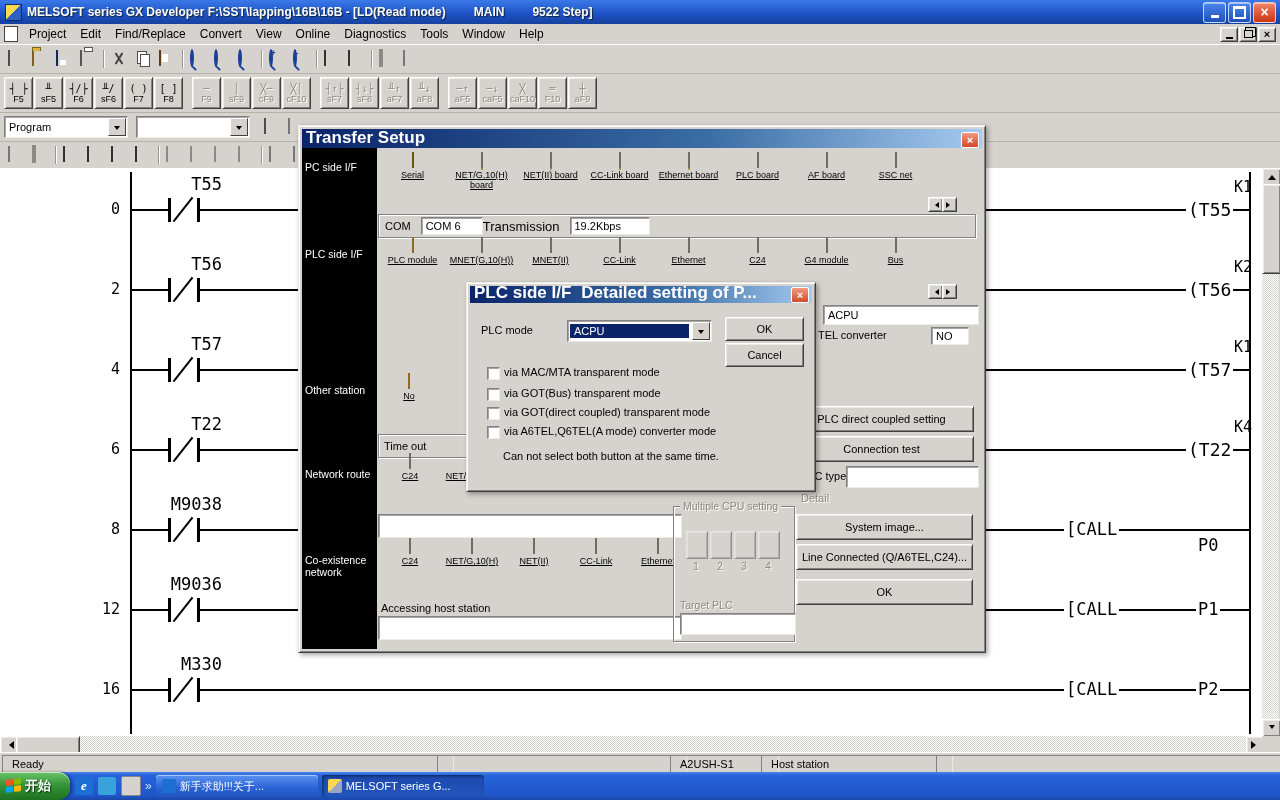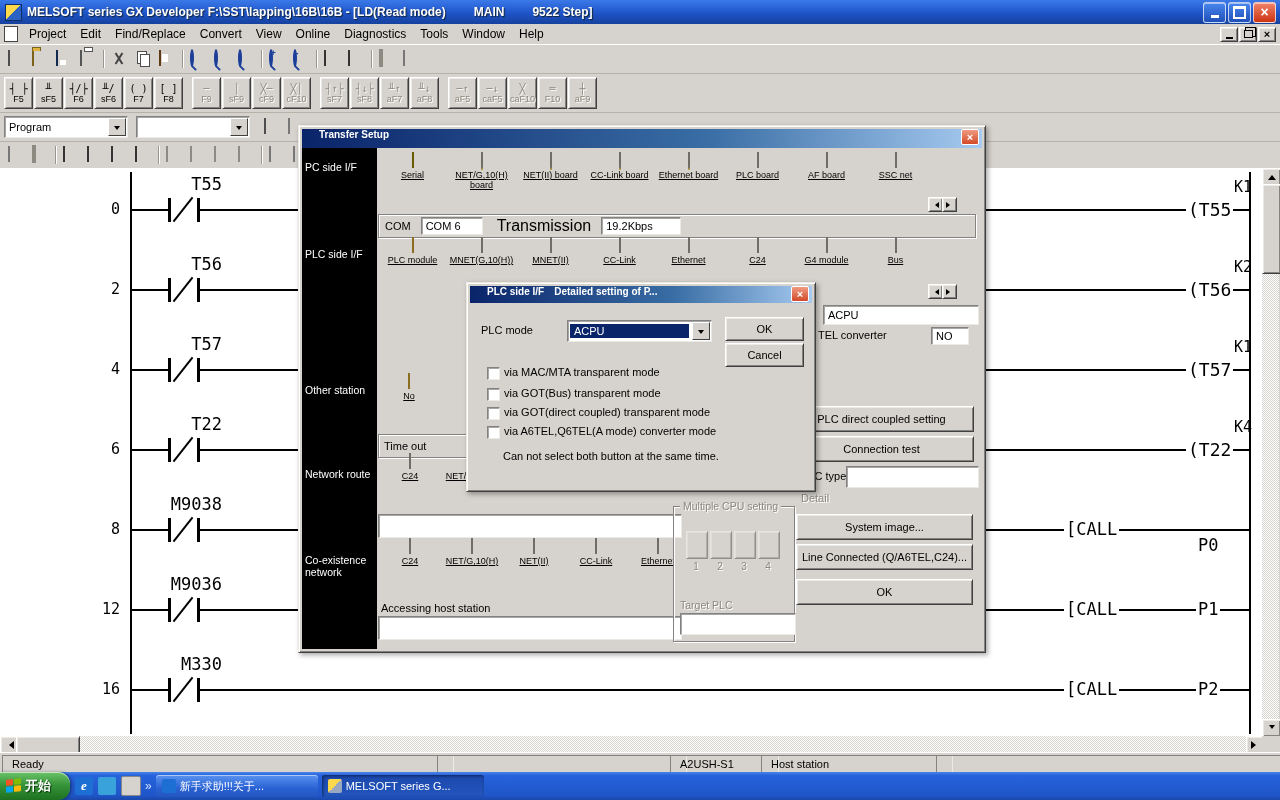--- a/index.html
+++ b/index.html
@@ -105,21 +105,21 @@
   .strack{background:repeating-conic-gradient(#fff 0 25%,#D6D3CE 0 50%) 0 0/2px 2px}
   .sthumb{background:#D6D3CE;border:1px solid;border-color:#fff #404040 #404040 #fff;box-shadow:inset 1px 1px 0 #ECEAE5, inset -1px -1px 0 #848280}
 
   
   #statusbar{position:absolute;left:0;top:752px;width:1280px;height:20px;background:#D6D3CE;border-top:1px solid #fff}
   .sbp{position:absolute;top:2px;height:16px;border:1px solid;border-color:#848280 #ECEAE5 #ECEAE5 #848280;font-size:11px;display:flex;align-items:center;padding:0 9px;white-space:nowrap;overflow:hidden}
 
   
   .winframe{position:absolute;background:#D6D3CE;border:1px solid;border-color:#ECEAE5 #404040 #404040 #ECEAE5;
             box-shadow:inset 1px 1px 0 #fff, inset -1px -1px 0 #848280, 2px 2px 5px rgba(0,0,0,.35)}
-  .dtitle{position:absolute;background:linear-gradient(90deg,#0A246A,#3A6EA5 60%,#A6CAF0);color:#fff;display:flex;align-items:flex-start;padding-left:17px;font-weight:bold;font-size:10px}
+  .dtitle{position:absolute;background:linear-gradient(90deg,#0A246A,#3A6EA5 60%,#A6CAF0);color:#fff;display:flex;align-items:flex-end;padding-left:4px;font-weight:bold;font-size:17px}
   .dclose{width:16px;height:14px;border-radius:2px;background:linear-gradient(#f09a82,#d24a28);border:1px solid #fff;
           display:flex;align-items:center;justify-content:center;margin-left:auto;margin-right:3px}
   .dclose::before{content:"\00D7";color:#fff;font-weight:bold;font-size:11px;line-height:11px}
 
   .ticon{width:32px;height:28px;margin:0 auto;border:1px solid #6f6d66;background:#b6b3ab}
   .t-yellow{background:linear-gradient(#ffe352,#d9a521);border-color:#8a6d1f}
   .t-serial{background:linear-gradient(135deg,#ffe352 0 55%,#2b2b2b 55%);border-color:#6b5a00}
   .t-board{background:linear-gradient(#4a8a4a,#2c5e2c);border-bottom:3px solid #c8a43c}
   .t-dark{background:linear-gradient(#666,#222)}
   .t-c24{background:#222;box-shadow:inset 0 -7px 0 #e8c547}
@@ -512,21 +512,21 @@
     <span class="pbtn abs" style="left:629px;top:71px;width:13px;height:13px">
         <span class="tri-l" style="margin:0;border-width:3px;border-right-width:4px"></span>
       </span>
     <span class="pbtn abs" style="left:643px;top:71px;width:13px;height:13px">
         <span class="tri-r" style="margin:0;border-width:3px;border-left-width:4px"></span>
       </span>
 
     <div class="abs grp flex" style="left:79px;top:88px;width:596px;height:22px;background:#D6D3CE">
       <span style="font-size:11px;margin-left:6px">COM</span>
       <span class="fld" style="width:52px;height:16px;margin-left:10px">COM 6</span>
-      <span style="font-size:16px;margin-left:14px">Transmission</span>
+      <span style="font-size:13px;">Transmission</span>
       <span class="fld" style="width:70px;height:16px;margin-left:10px">19.2Kbps</span>
     </div>
 
     <div class="titem" style="left:79px;top:112px;width:69px"><span class="ticon t-yellow"></span><div class="tlab">PLC module</div></div>
     <div class="titem" style="left:148px;top:112px;width:69px"><span class="ticon t-plain"></span><div class="tlab">MNET(G,10(H))</div></div>
     <div class="titem" style="left:217px;top:112px;width:69px"><span class="ticon t-plain"></span><div class="tlab">MNET(II)</div></div>
     <div class="titem" style="left:286px;top:112px;width:69px"><span class="ticon t-plain"></span><div class="tlab">CC-Link</div></div>
     <div class="titem" style="left:355px;top:112px;width:69px"><span class="ticon t-plain"></span><div class="tlab">Ethernet</div></div>
     <div class="titem" style="left:424px;top:112px;width:69px"><span class="ticon t-c24"></span><div class="tlab">C24</div></div>
     <div class="titem" style="left:493px;top:112px;width:69px"><span class="ticon t-g4"></span><div class="tlab">G4 module</div></div>

